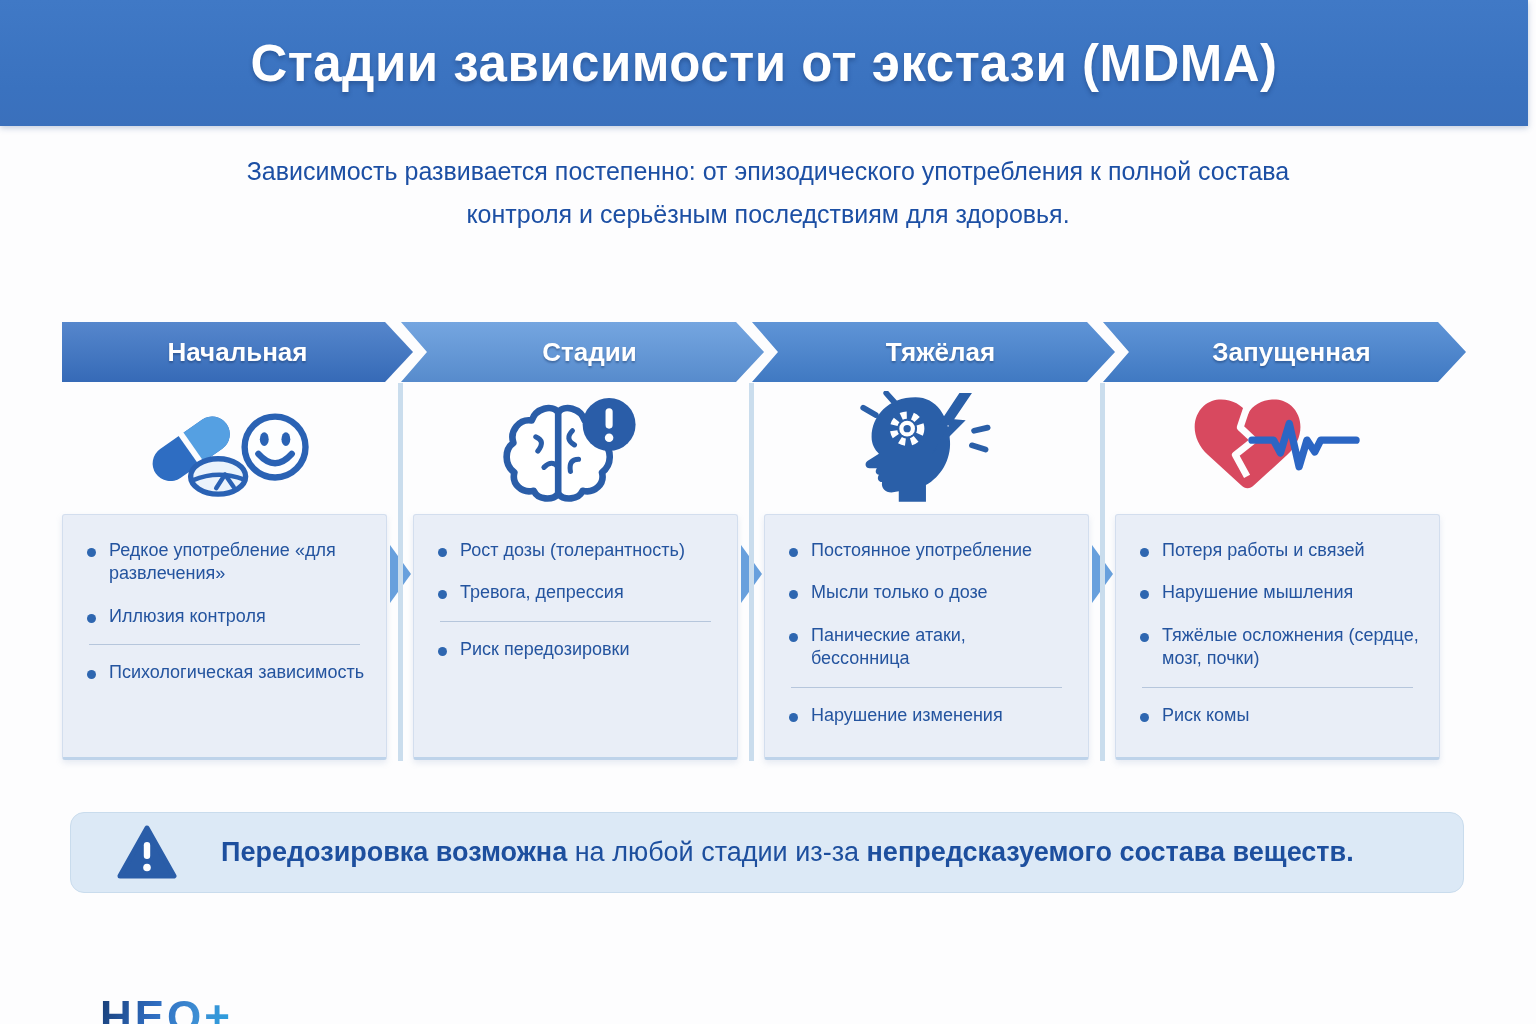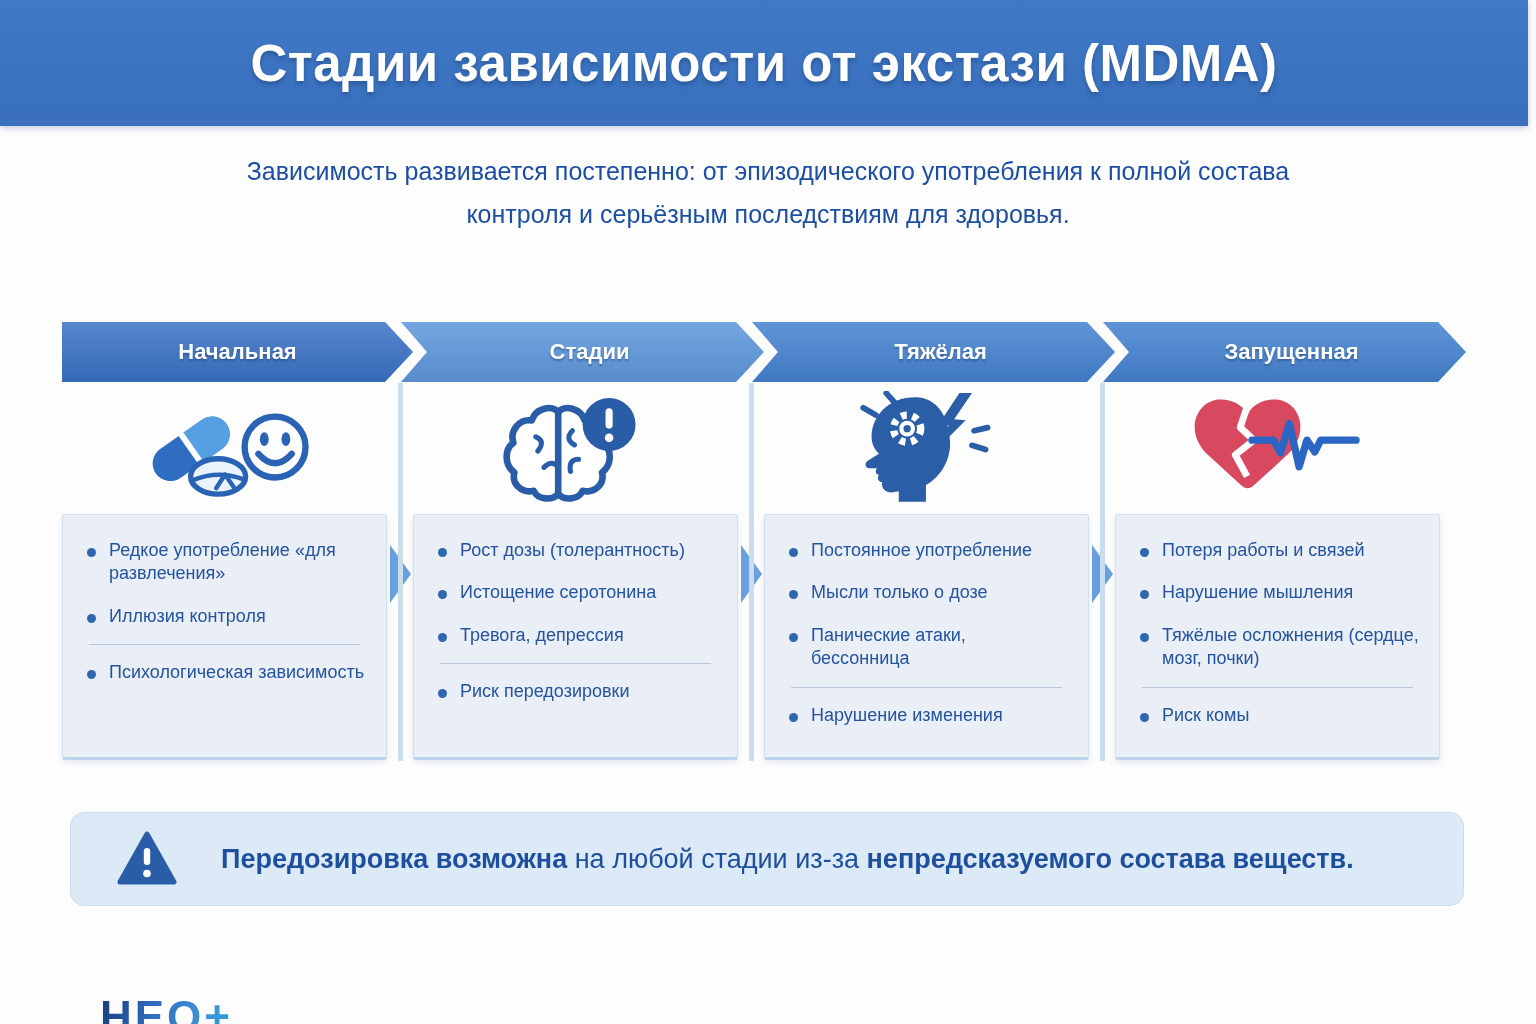--- a/index.html
+++ b/index.html
@@ -18,21 +18,21 @@
   .subtitle { position:absolute; top:150px; left:0; right:0; text-align:center; }
   .subtitle span { display:inline-block; max-width:1140px; font-size:25px; line-height:1.7;
     color:#1c4fa4; font-weight:500; }
 
   
   .stages { position:absolute; top:322px; left:62px; width:1378px;
     display:grid; grid-template-columns:repeat(4,1fr);
     grid-template-rows:60px 132px 246px; column-gap:26px; }
 
   .chev { grid-row:1; position:relative; display:flex; align-items:center; justify-content:center;
-    color:#fff; font-size:22px; font-weight:700; margin-right:-26px;
+    color:#fff; font-size:26px; font-weight:700; margin-right:-26px;
     background-image:linear-gradient(180deg,rgba(255,255,255,.14),rgba(0,0,30,.08));
     clip-path:polygon(0 0, calc(100% - 28px) 0, 100% 50%, calc(100% - 28px) 100%, 0 100%);
     text-shadow:0 2px 2px rgba(18,48,96,.4); }
   .chev.notched { margin-left:-12px; padding-left:14px;
     clip-path:polygon(0 0, calc(100% - 28px) 0, 100% 50%, calc(100% - 28px) 100%, 0 100%, 26px 50%); }
 
   .iconcell { grid-row:2; display:flex; align-items:center; justify-content:center; }
 
   .box { grid-row:3; position:relative; background:#e9eef7;
     border:1px solid #d3deee; border-bottom:3px solid #bed3ea; border-radius:3px;
@@ -41,21 +41,21 @@
   .box li { display:flex; gap:13px; color:#24549f; font-size:18px; line-height:1.3;
     font-weight:500; margin-bottom:19px; }
   .dot { width:9px; height:9px; border-radius:50%; background:#2e66b0; flex:none; margin-top:9px; }
   .divider { height:1px; background:#b6c6dc; margin:-3px 6px 16px 2px; }
 
   .flow-arrow { position:absolute; top:30px; right:-25px; width:0; height:0;
     border-left:21px solid #68a0dd; border-top:29px solid transparent; border-bottom:29px solid transparent; }
   .colsep { position:absolute; left:-16px; top:-132px; bottom:-4px; width:5px; background:#cadded; }
 
   
-  .warning { position:absolute; top:812px; left:70px; width:1394px; height:94px;
+  .warning { position:absolute; top:812px; left:70px; width:1394px; height:81px;
     background:#dce9f6; border:1px solid #c9dced; border-radius:14px;
     display:flex; align-items:center; gap:44px; padding:0 30px 0 46px; }
   .warning-text { font-size:27px; color:#1d4f9e; font-weight:500; }
   .warning-text .b { font-weight:800; }
 
   
   .logo { position:absolute; left:100px; top:992px; font-size:44px; font-weight:800;
     letter-spacing:3px;
     background:linear-gradient(110deg,#173c74 0%,#2f6cc0 40%,#3e8fd4 70%,#27a3e0 100%);
     -webkit-background-clip:text; background-clip:text; color:transparent; }
@@ -153,24 +153,20 @@
 
     <div class="box" style="grid-column:2">
       <div class="colsep"></div>
       <ul>
         <li>
             <span class="dot"></span>
             <span>Рост дозы (толерантность)</span>
           </li>
         <li>
             <span class="dot"></span>
-            <span>Истощение серотонина</span>
-          </li>
-        <li>
-            <span class="dot"></span>
             <span>Тревога, депрессия</span>
           </li>
         <div class="divider"></div>
         <li>
             <span class="dot"></span>
             <span>Риск передозировки</span>
           </li>
       </ul>
       <div class="flow-arrow"></div>
     </div>

